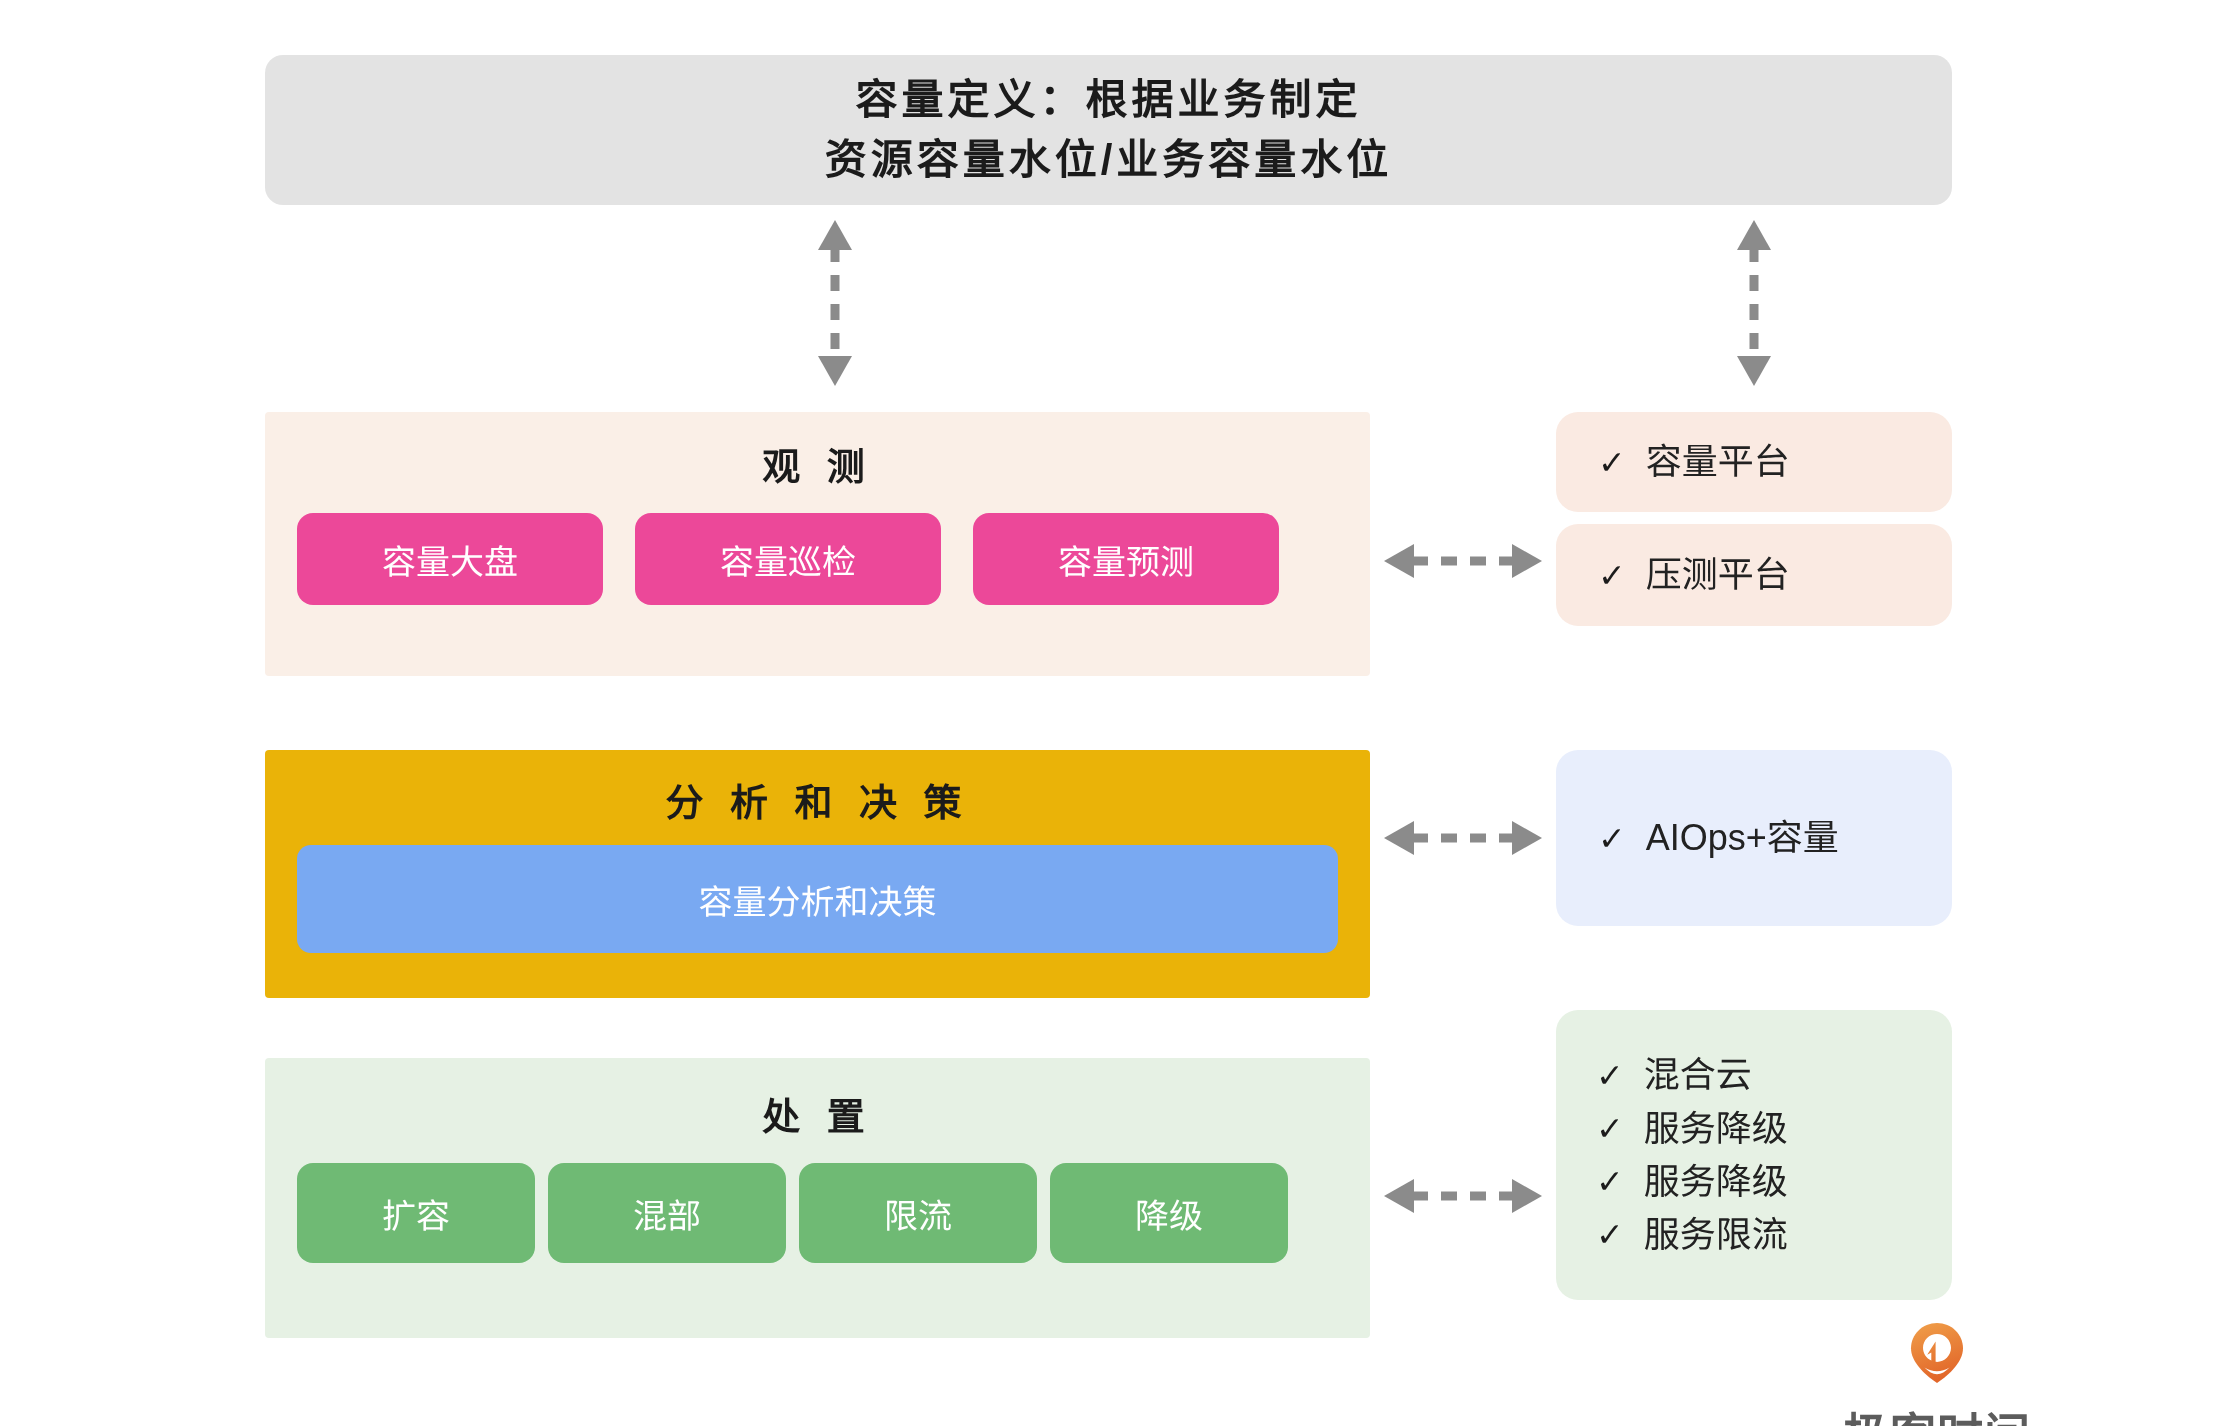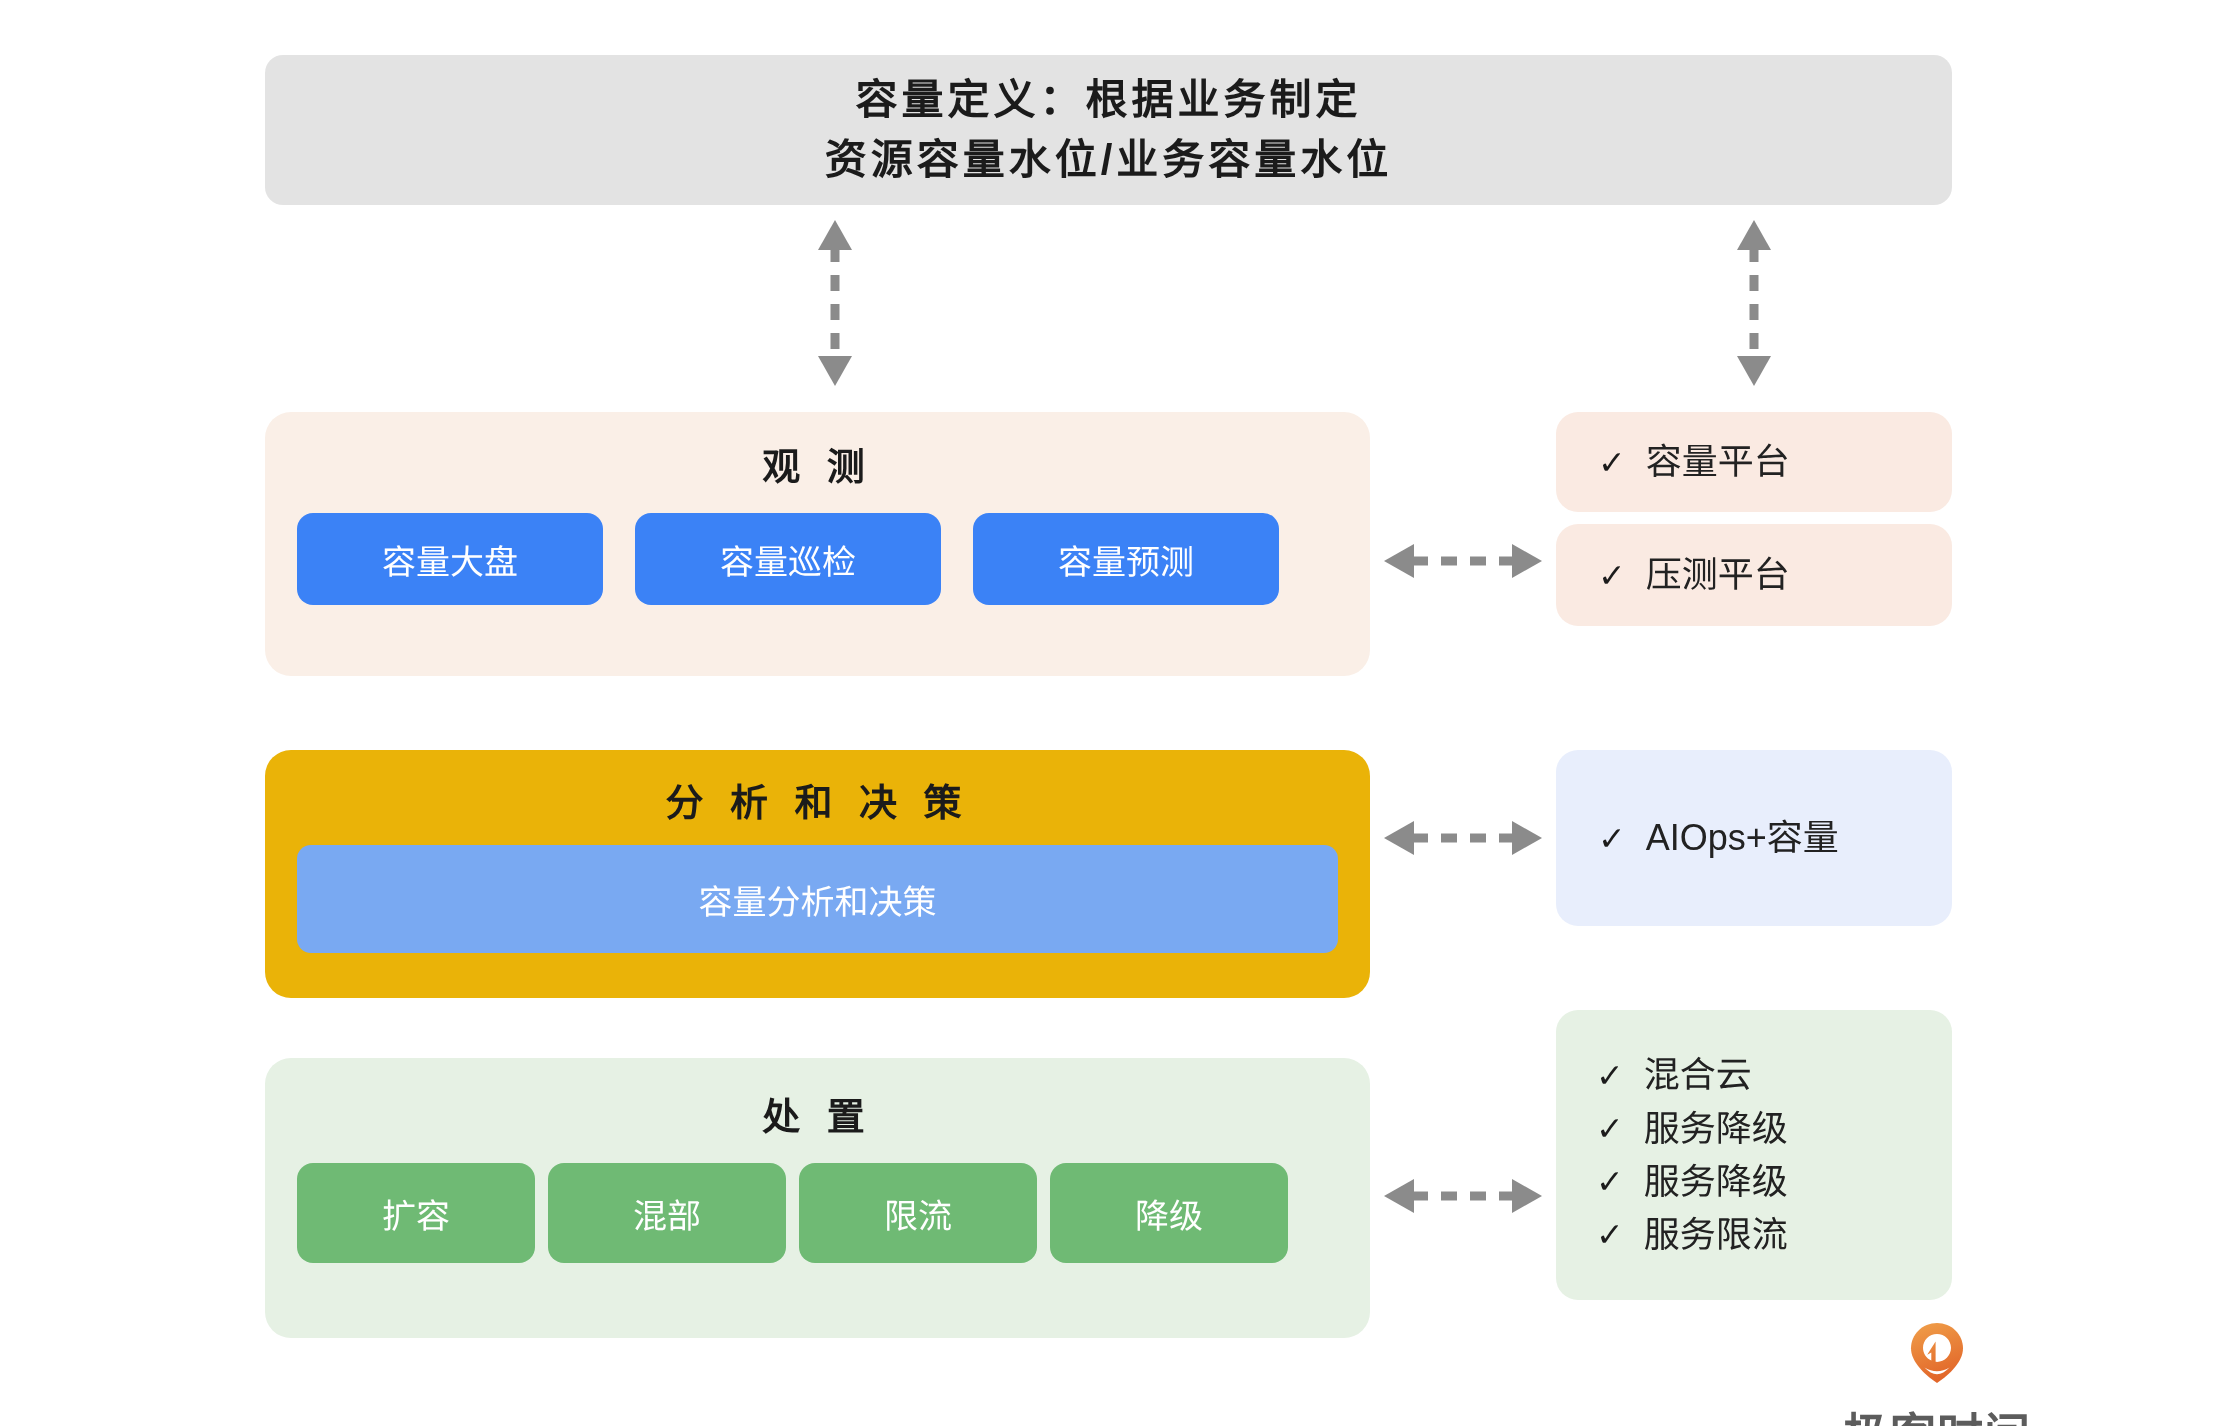--- a/index.html
+++ b/index.html
@@ -48,21 +48,21 @@
   
   .v-arrow {
     position: absolute;
   }
 
   
   .section {
     position: absolute;
     left: 265px;
     width: 1105px;
-    border-radius: 26px;
+    border-radius: 4px;
     box-sizing: border-box;
     display: flex;
     flex-direction: column;
     align-items: center;
   }
   .section-title {
     font-size: 38px;
     font-weight: bold;
     color: #1b1b1b;
     letter-spacing: 8px;
@@ -92,21 +92,21 @@
     height: 264px;
     background: #faefe7;
     padding-top: 24px;
   }
   #sec-observe .chip-row {
     padding: 0 32px;
     margin-top: 22px;
     gap: 32px;
   }
   #sec-observe .chip {
-    background: #3b82f6;
+    background: #ec4899;
     width: 306px;
     height: 92px;
   }
 
   
   #sec-analyse {
     top: 750px;
     height: 248px;
     background: #eab308;
     padding-top: 22px;

